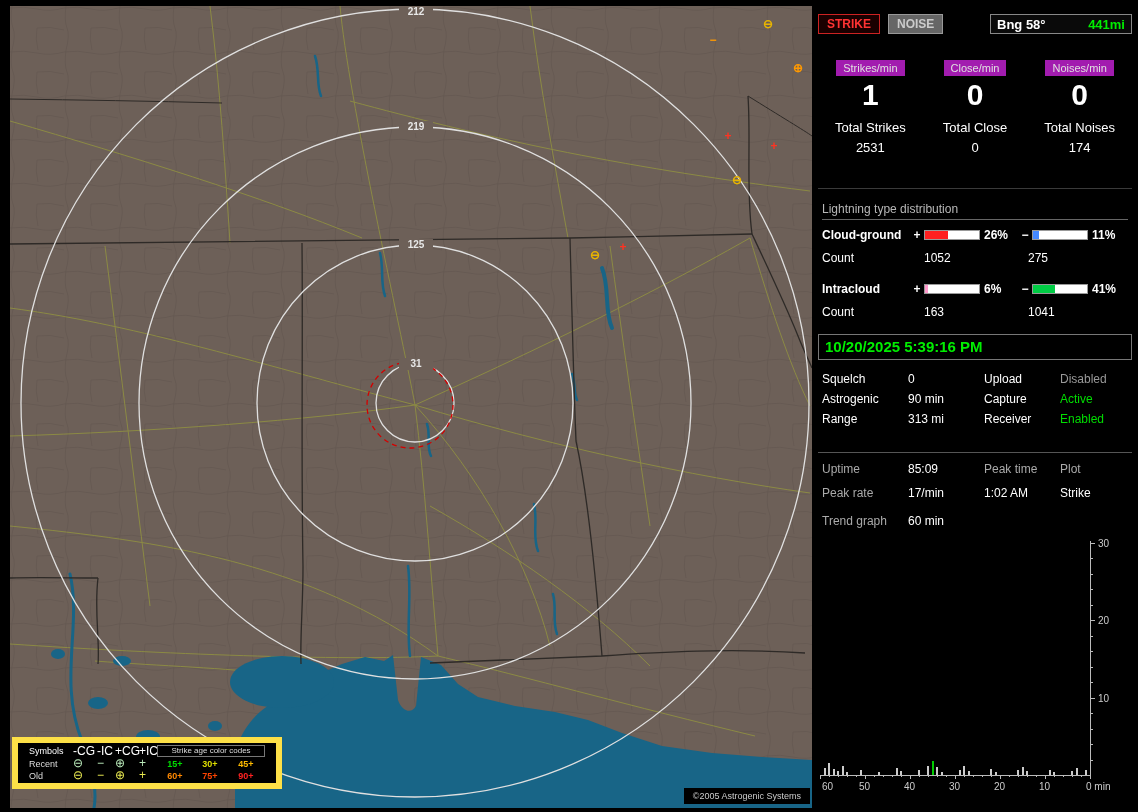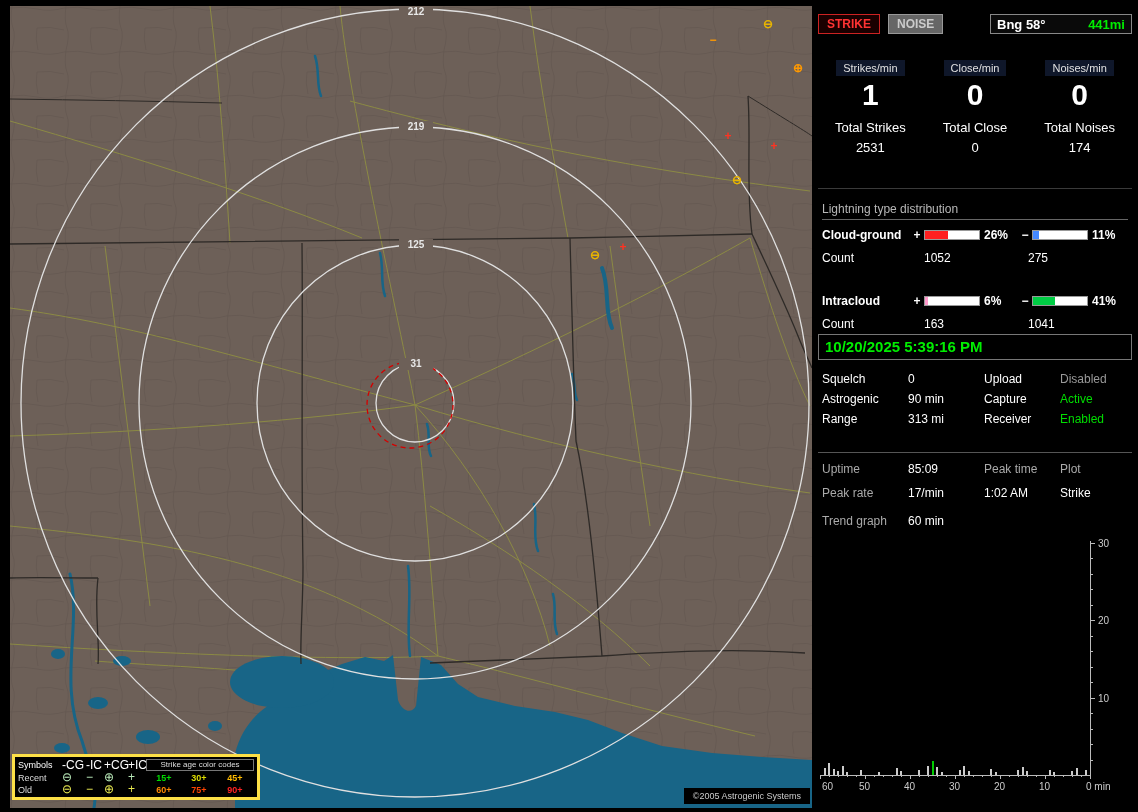--- a/index.html
+++ b/index.html
@@ -7,64 +7,64 @@
     font-family:"Liberation Sans",sans-serif;color:#fff}
   .stage{position:absolute;left:0;top:0;width:1138px;height:812px;background:#000}
 
   
   .map{position:absolute;left:10px;top:6px;width:802px;height:802px;overflow:hidden;background:#6d6058}
   .ring-label{position:absolute;width:34px;text-align:center;font-size:10px;font-weight:bold;
     color:#e8e8e8;background:#6d6058;line-height:12px}
   .marker{position:absolute;font-size:12px;font-weight:bold;transform:translate(-50%,-50%);line-height:12px}
   .m-yellow{color:#e8b400}.m-orange{color:#ff9900}.m-red{color:#ff3322}
 
-  .legend{position:absolute;left:2px;bottom:8px;background:#000;border:3px solid #fde047;
+  .legend{position:absolute;left:2px;bottom:19px;background:#000;border:6px solid #fde047;
     display:grid;grid-template-columns:44px 24px 18px 24px 18px 36px 34px 38px;
-    font-size:9px;color:#ddd;padding:2px 3px;row-gap:1px;align-items:center}
+    font-size:9px;color:#ddd;padding:2px 11px;row-gap:1px;align-items:center}
   .legend .hdr{color:#fff}
   .legend .agehdr{grid-column:6/9;border:1px solid #777;text-align:center;font-size:8px;padding:0 1px;line-height:10px}
   .legend .sym{text-align:left;font-size:12px;line-height:11px}
   .legend .age{text-align:center;font-weight:bold}
   .rec .sym{color:#b8e8b8}.old .sym{color:#e8e850}
 
   .copyright{position:absolute;right:2px;bottom:4px;background:#000;color:#ccc;font-size:9px;padding:3px 9px}
 
   
   .panel{position:absolute;left:818px;top:0;width:314px;height:812px;font-size:12px}
   .topbar{position:absolute;top:14px;left:0;width:100%;display:flex;align-items:center}
   .btn{font-size:12px;font-weight:bold;padding:2px 8px;border:1px solid;cursor:pointer;line-height:14px}
   .btn-strike{color:#ff3333;border-color:#cc2222;background:#1a0000}
   .btn-noise{color:#ccc;border-color:#999;background:#666;margin-left:8px}
   .bng{margin-left:auto;width:142px;height:20px;border:1px solid #888;background:#0a0a0a;
     display:flex;justify-content:space-between;align-items:center;padding:0 6px;font-weight:bold;font-size:13px}
   .bng .range{color:#00ee00}
 
   .rates{position:absolute;top:60px;left:0;width:314px;display:flex;text-align:center}
   .rcol{flex:1}
-  .rchip{display:inline-block;background:#0f172a;color:#e0e0e0;font-size:11px;padding:2px 7px}
+  .rchip{display:inline-block;background:#a21caf;color:#e0e0e0;font-size:11px;padding:2px 7px}
   .rnum{font-size:30px;font-weight:bold;margin-top:2px}
   .rtlabel{font-size:13px;margin-top:8px}
   .rtval{font-size:13px;margin-top:5px}
 
   .div1{position:absolute;top:188px;left:0;width:100%;height:1px;background:#3a3a3a}
   .dist-title{position:absolute;top:202px;left:4px;width:306px;color:#b8b8b8;
     padding-bottom:3px;border-bottom:1px solid #666;font-size:12px}
   .dist{position:absolute;top:224px;left:4px;width:308px}
   .drow{display:flex;align-items:center;height:22px;font-weight:bold}
   .dname{width:88px}
   .dsign{width:14px;text-align:center}
   .dbar{width:56px;height:10px;background:#fff;border:1px solid #999;margin-right:4px;overflow:hidden}
   .dbar>div{height:100%}
   .dpct{width:34px}
   .crow{display:flex;align-items:center;height:24px}
   .cname{width:88px}
   .csp{width:14px}
   .cval1{width:104px}
   .cval2{width:88px}
-  .gap8{margin-top:20px}
+  .gap8{margin-top:8px}
 
   .datebox{position:absolute;top:334px;left:0;width:314px;height:26px;border:1px solid #777;
     line-height:24px;padding-left:6px;font-size:15px;font-weight:bold;color:#00ee00;background:#000}
 
   .settings{position:absolute;top:372px;left:4px;width:308px}
   .grow{position:relative;height:20px}
   .c1{position:absolute;left:0}
   .c2{position:absolute;left:86px}
   .c3{position:absolute;left:162px}
   .c4{position:absolute;left:238px}

